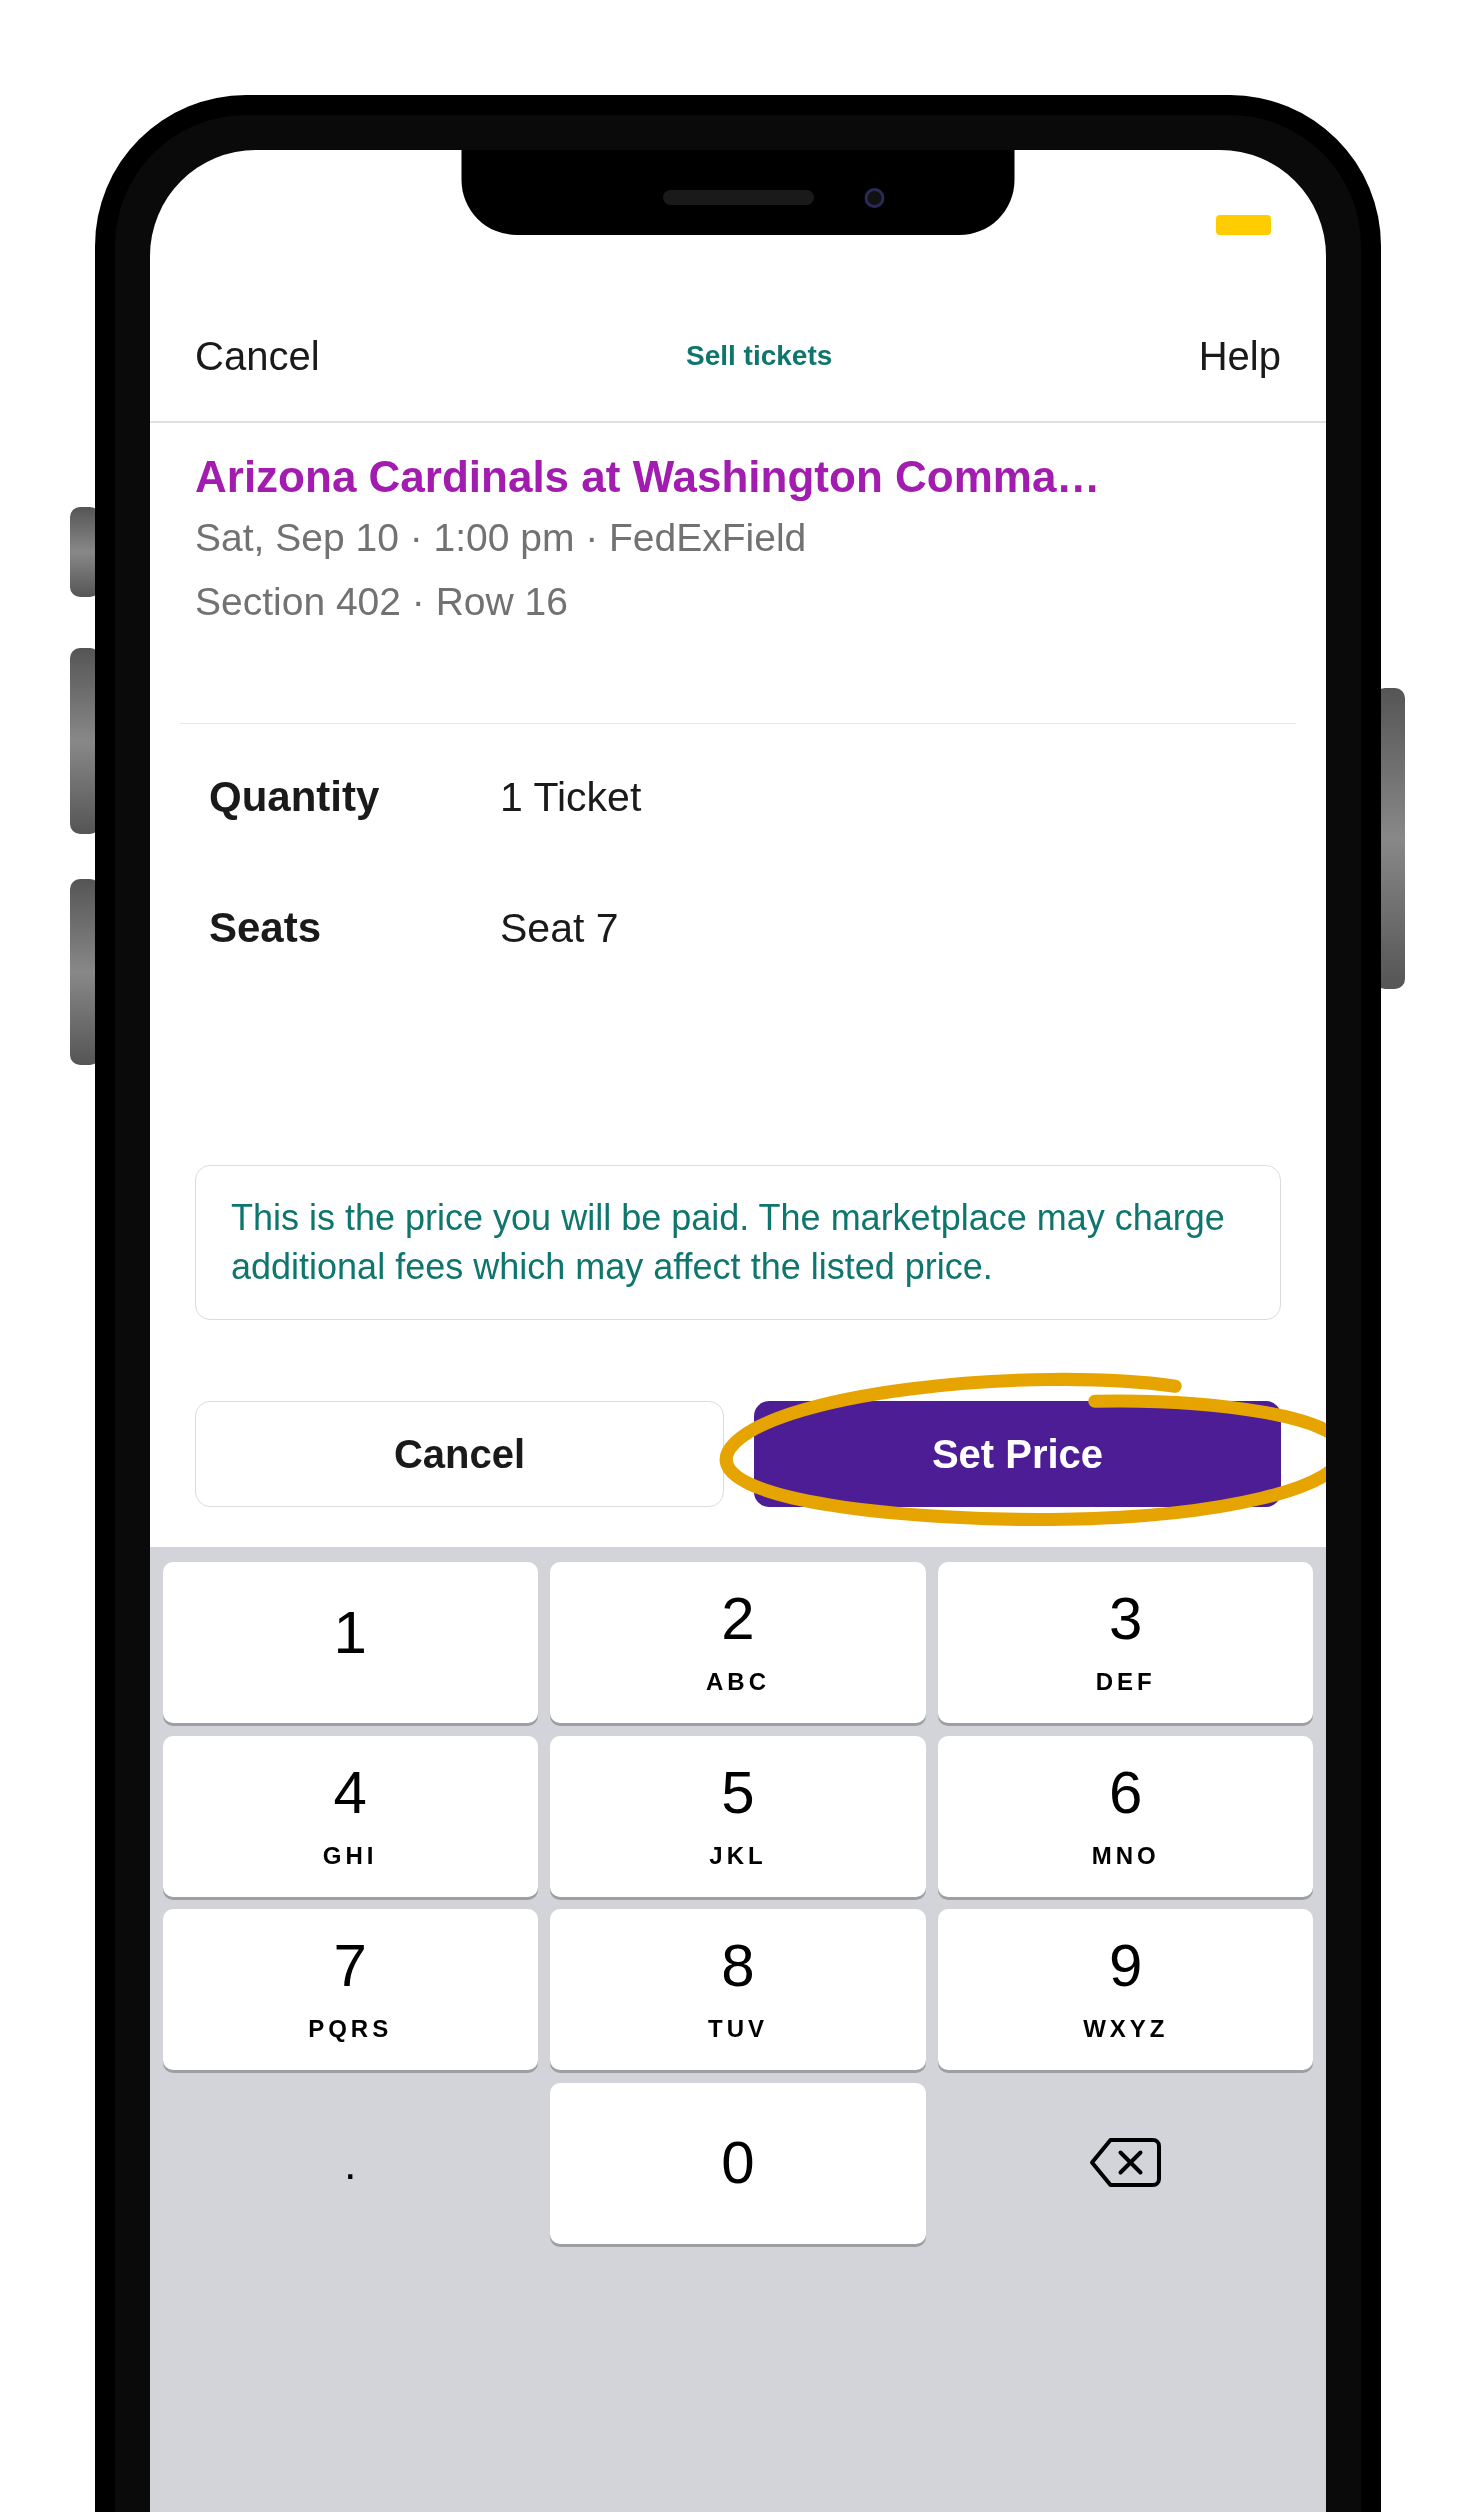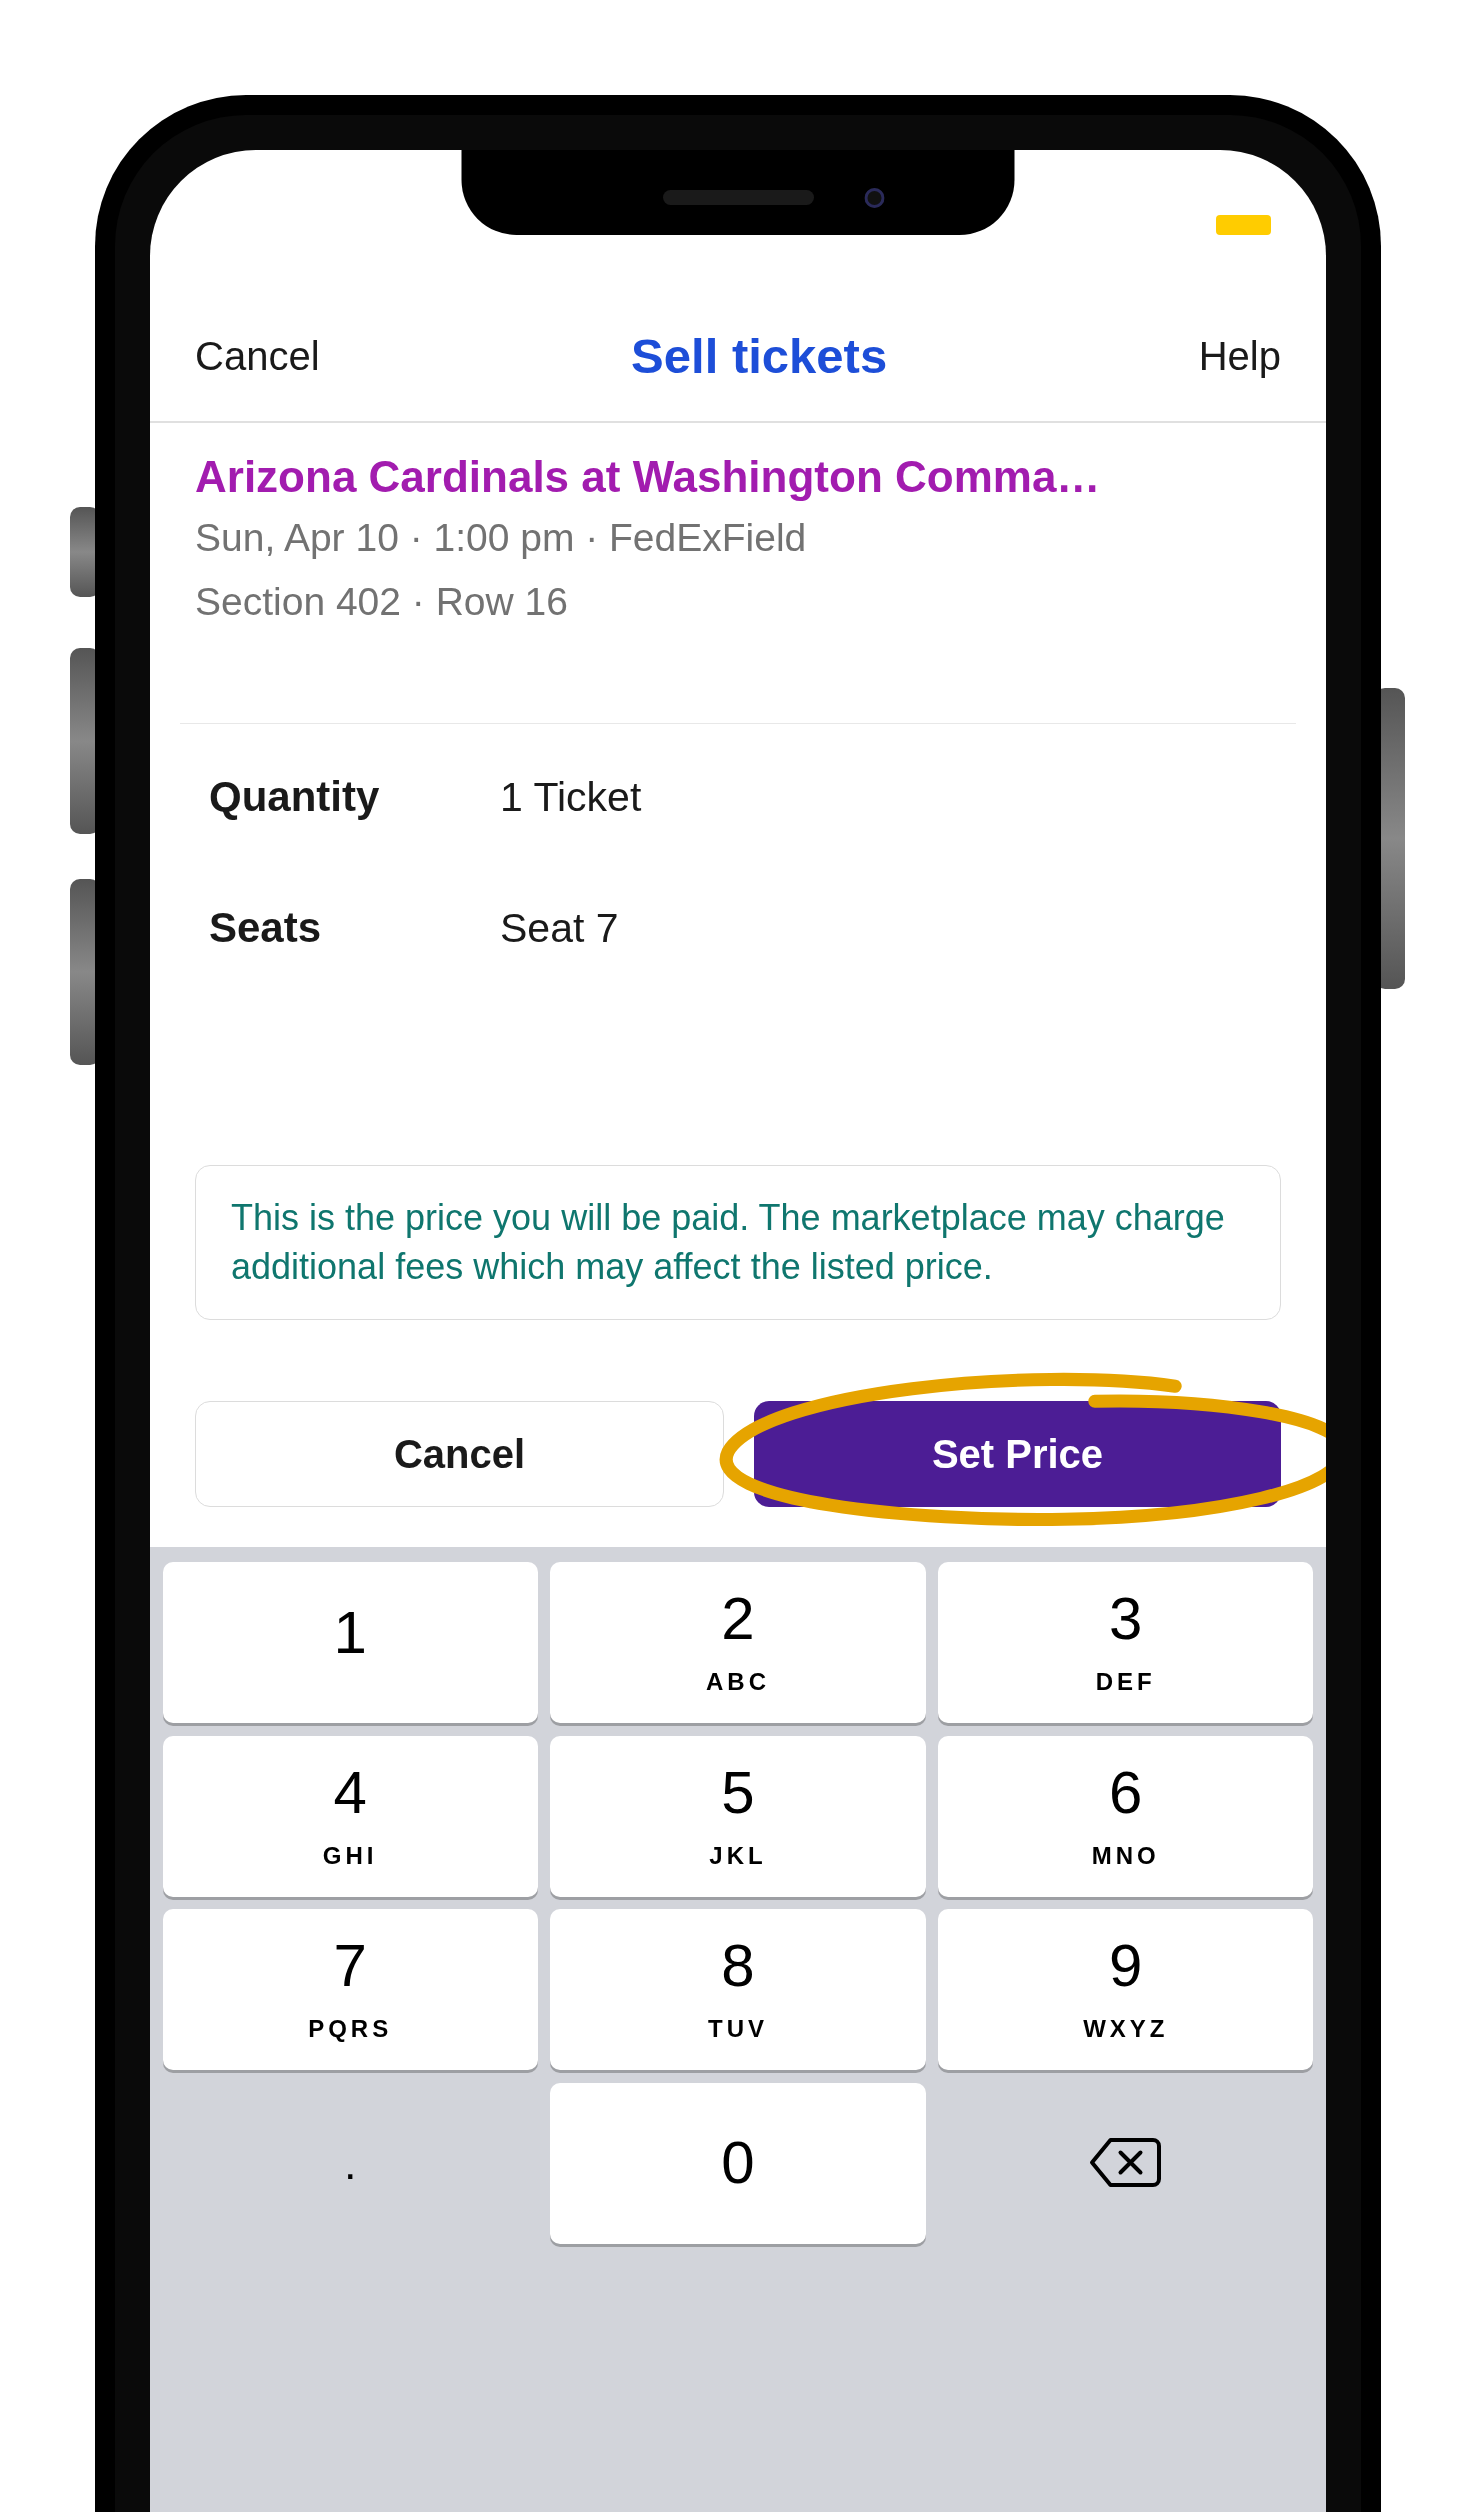--- a/index.html
+++ b/index.html
@@ -22,21 +22,21 @@
   .sb-left2 { left: 70px; top: 648px; width: 30px; height: 186px; }
   .sb-left3 { left: 70px; top: 879px; width: 30px; height: 186px; }
   .sb-right { right: 70px; top: 688px; width: 30px; height: 301px; }
 
   
   .status-accent { position: absolute; top: 65px; right: 55px; width: 55px; height: 20px; background: #ffcc00; border-radius: 4px; }
 
   
   .header { position: absolute; top: 156px; left: 0; right: 0; height: 100px; display: flex; align-items: center; justify-content: space-between; padding: 0 45px; }
   .header .left, .header .right { font-size: 40px; font-weight: 500; color: #1a1a1a; }
-  .header .title { font-size: 49px; font-weight: 700; color: #1d4ed8; }
+  .header .title { font-size: 28px; font-weight: 700; color: #0f766e; }
   .divider { position: absolute; left: 0; right: 0; height: 1.5px; background: #e0e0e0; }
   .div1 { top: 271px; }
 
   
   .event { position: absolute; top: 301px; left: 45px; right: 45px; }
   .event-title { font-size: 44px; font-weight: 700; color: #a21caf; line-height: 1.2; white-space: nowrap; overflow: hidden; text-overflow: ellipsis; }
   .event-sub { margin-top: 12.6px; font-size: 39px; font-weight: 400; color: #727272; }
   .event-seat { margin-top: 20px; font-size: 39px; font-weight: 400; color: #727272; }
   .div2 { top: 573px; left:30px; right:30px; position:absolute; height:1px; background:#e8e8e8; }
 
@@ -100,21 +100,21 @@
 
         <div class="header">
           <div class="left">Cancel</div>
           <div class="title">Sell tickets</div>
           <div class="right">Help</div>
         </div>
         <div class="divider div1"></div>
 
         <div class="event">
           <div class="event-title">Arizona Cardinals at Washington Comma…</div>
-          <div class="event-sub">Sun, Apr 10 · 1:00 pm · FedExField</div>
+          <div class="event-sub">Sat, Sep 10 · 1:00 pm · FedExField</div>
           <div class="event-seat">Section 402 · Row 16</div>
         </div>
         <div class="div2"></div>
 
         <div class="row r-qty">
           <div class="label">Quantity</div>
           <div class="value">1 Ticket</div>
         </div>
 
         <div class="row r-seats">

